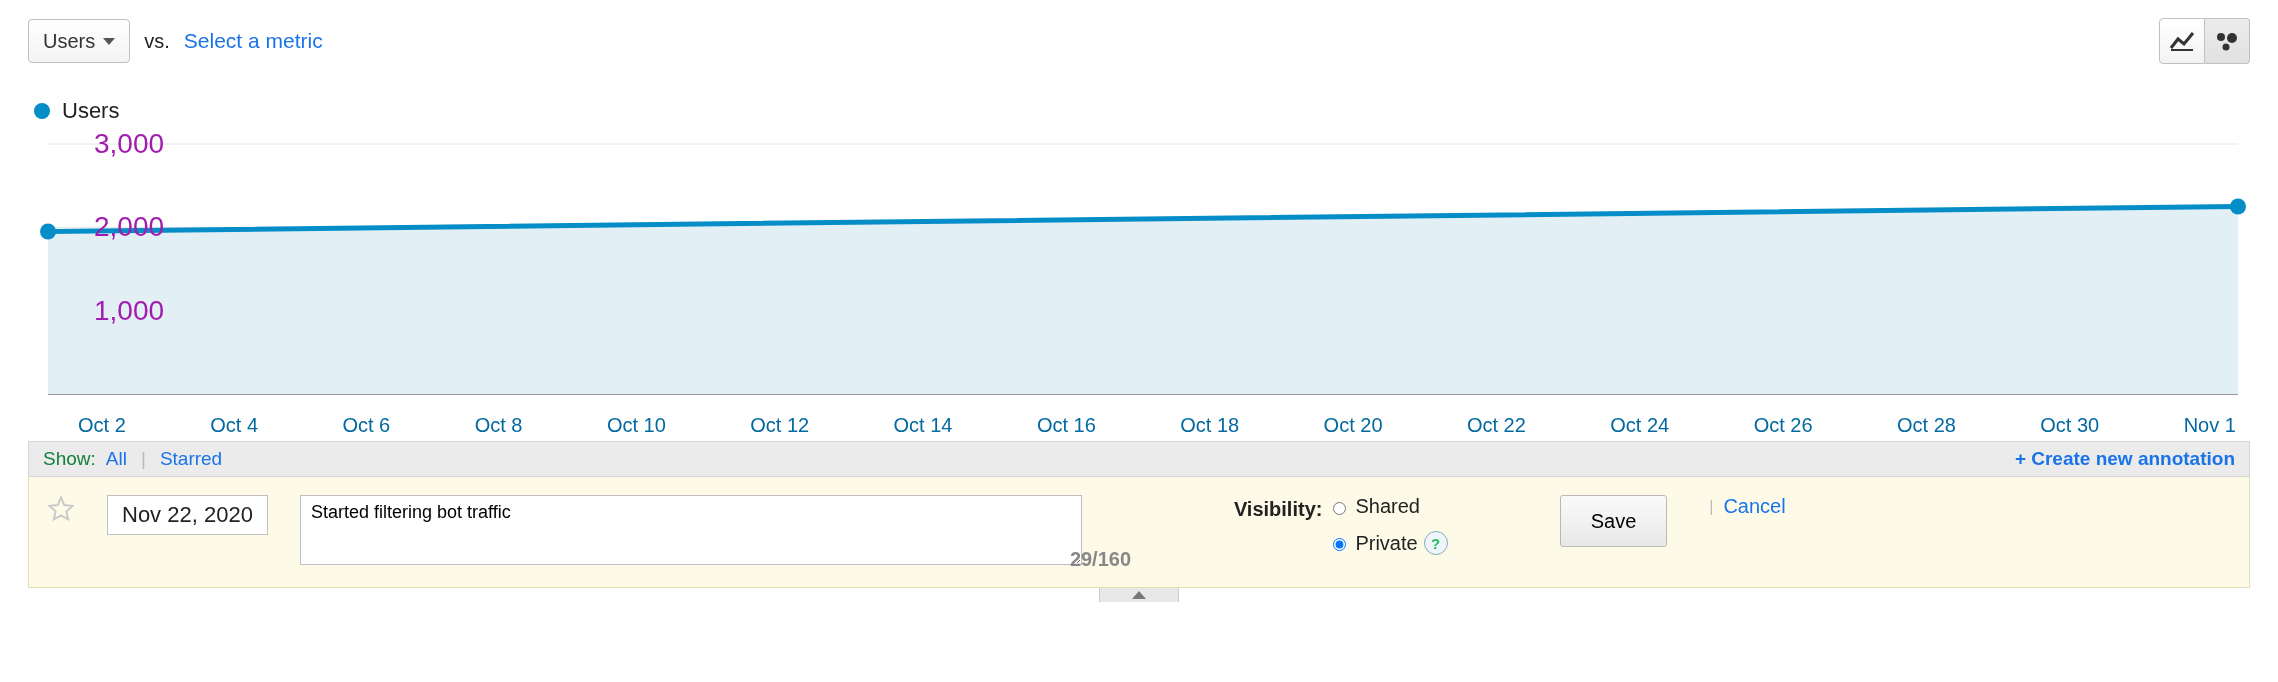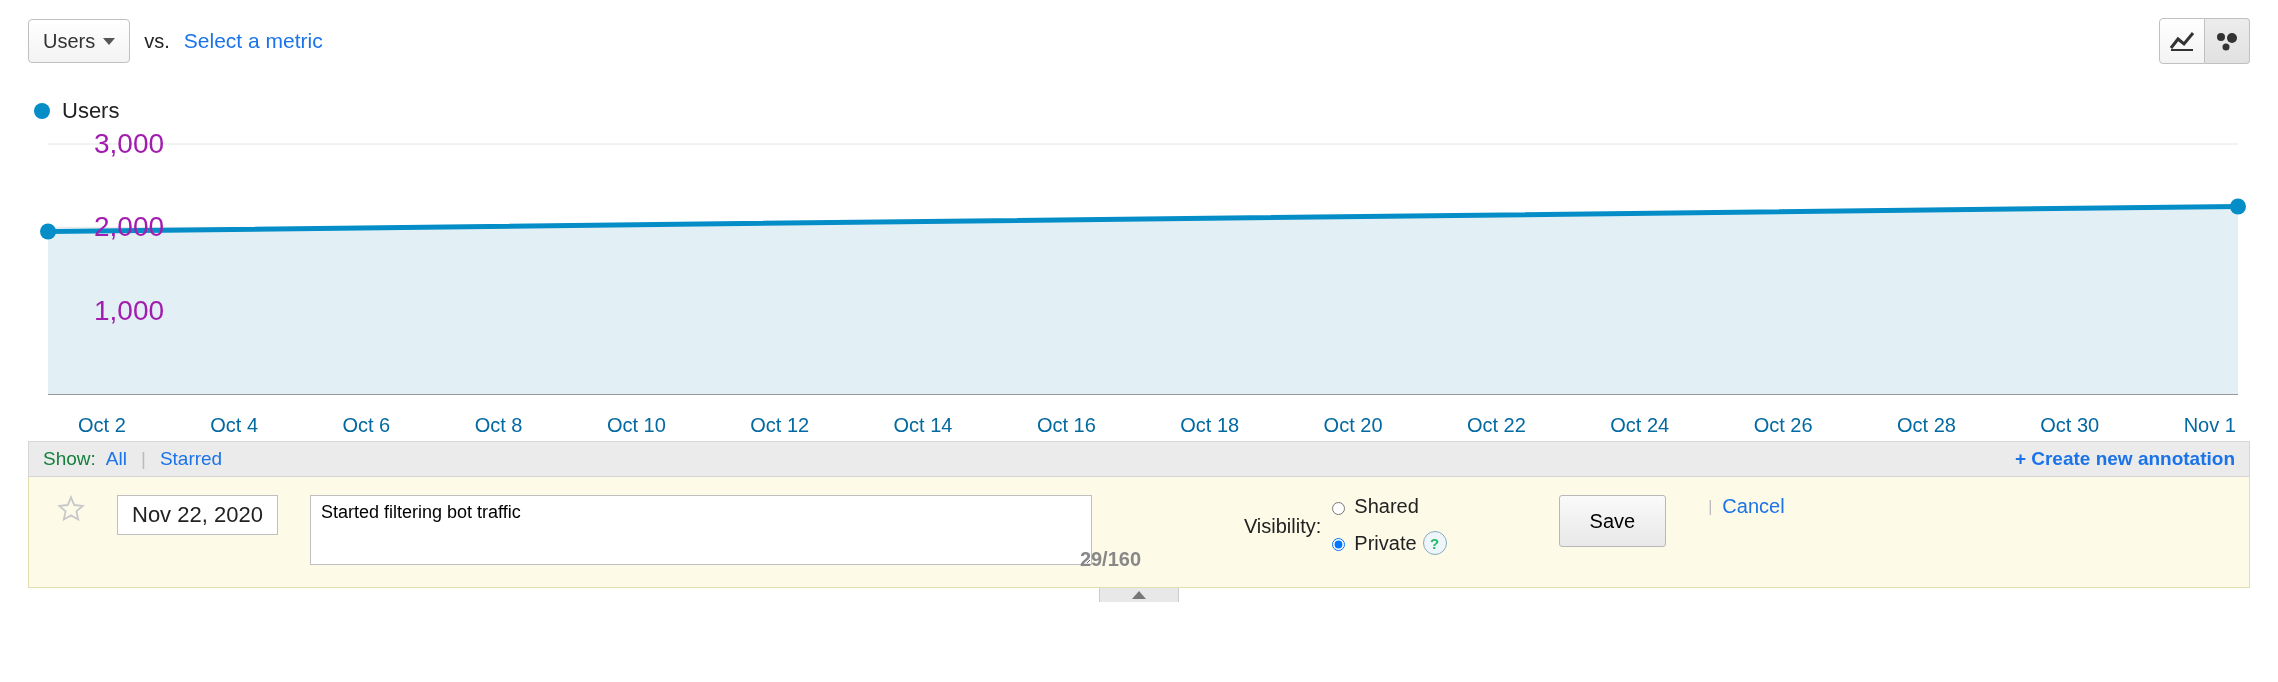--- a/index.html
+++ b/index.html
@@ -53,30 +53,30 @@
   .xaxis span { display:inline-block; text-align:center; }
 
   
   .show-bar { margin-top:2px; border:1px solid #d6d6d6; background:var(--table-grey);
     display:flex; align-items:center; justify-content:space-between; padding:6px 14px; font-size:19px; }
   .show-bar .left { display:flex; align-items:center; gap:10px; }
   .show-bar .left .lbl { color:#15803d; }
   .show-bar .left .pipe { color:#bbb; margin:0 4px; }
 
   
-  .ann { background:var(--cream); border:1px solid #e2deb3; border-top:none; padding:18px 28px; position:relative; }
+  .ann { background:var(--cream); border:1px solid #e2deb3; border-top:none; padding:18px 18px; position:relative; }
   .ann-row { display:flex; align-items:flex-start; gap:32px; }
   .star { width:28px; height:28px; }
   .date-box { border:1px solid #bfbfbf; padding:6px 14px; font-size:22px; background:#fff; }
   .ta-wrap { position:relative; }
   .ta { width:760px; height:56px; resize:both; font-size:18px; padding:6px 10px; font-family:Arial;
     border:1px solid #bfbfbf; background:#fff; }
   .count { position:absolute; left:770px; bottom:-2px; color:#888; font-size:20px; font-weight:bold; }
   .vis-block { display:flex; align-items:flex-start; gap:6px; font-size:20px; margin-left:120px; }
-  .vis-block .vlabel { font-weight:normal; margin-top:20px; }
+  .vis-block .vlabel { font-weight:bold; margin-top:3px; }
   .vis-opts { display:flex; flex-direction:column; gap:13px; }
   .vis-opts label { display:flex; align-items:center; gap:6px; }
   .help { display:inline-flex; align-items:center; justify-content:center; width:22px; height:22px;
     border:1px solid #8ab; border-radius:50%; color:#2b6; font-size:15px; font-weight:bold; background:#eef6fb; }
   .save-btn { height:52px; padding:0 30px; border:1px solid #b8b8b8; background:linear-gradient(#fafafa,#e8e8e8);
     border-radius:3px; font-size:20px; cursor:pointer; margin-left:80px; }
   .cancel-group { display:flex; align-items:center; gap:10px; margin-left:10px; }
   .pipe2 { color:#bbb; }
 
   

